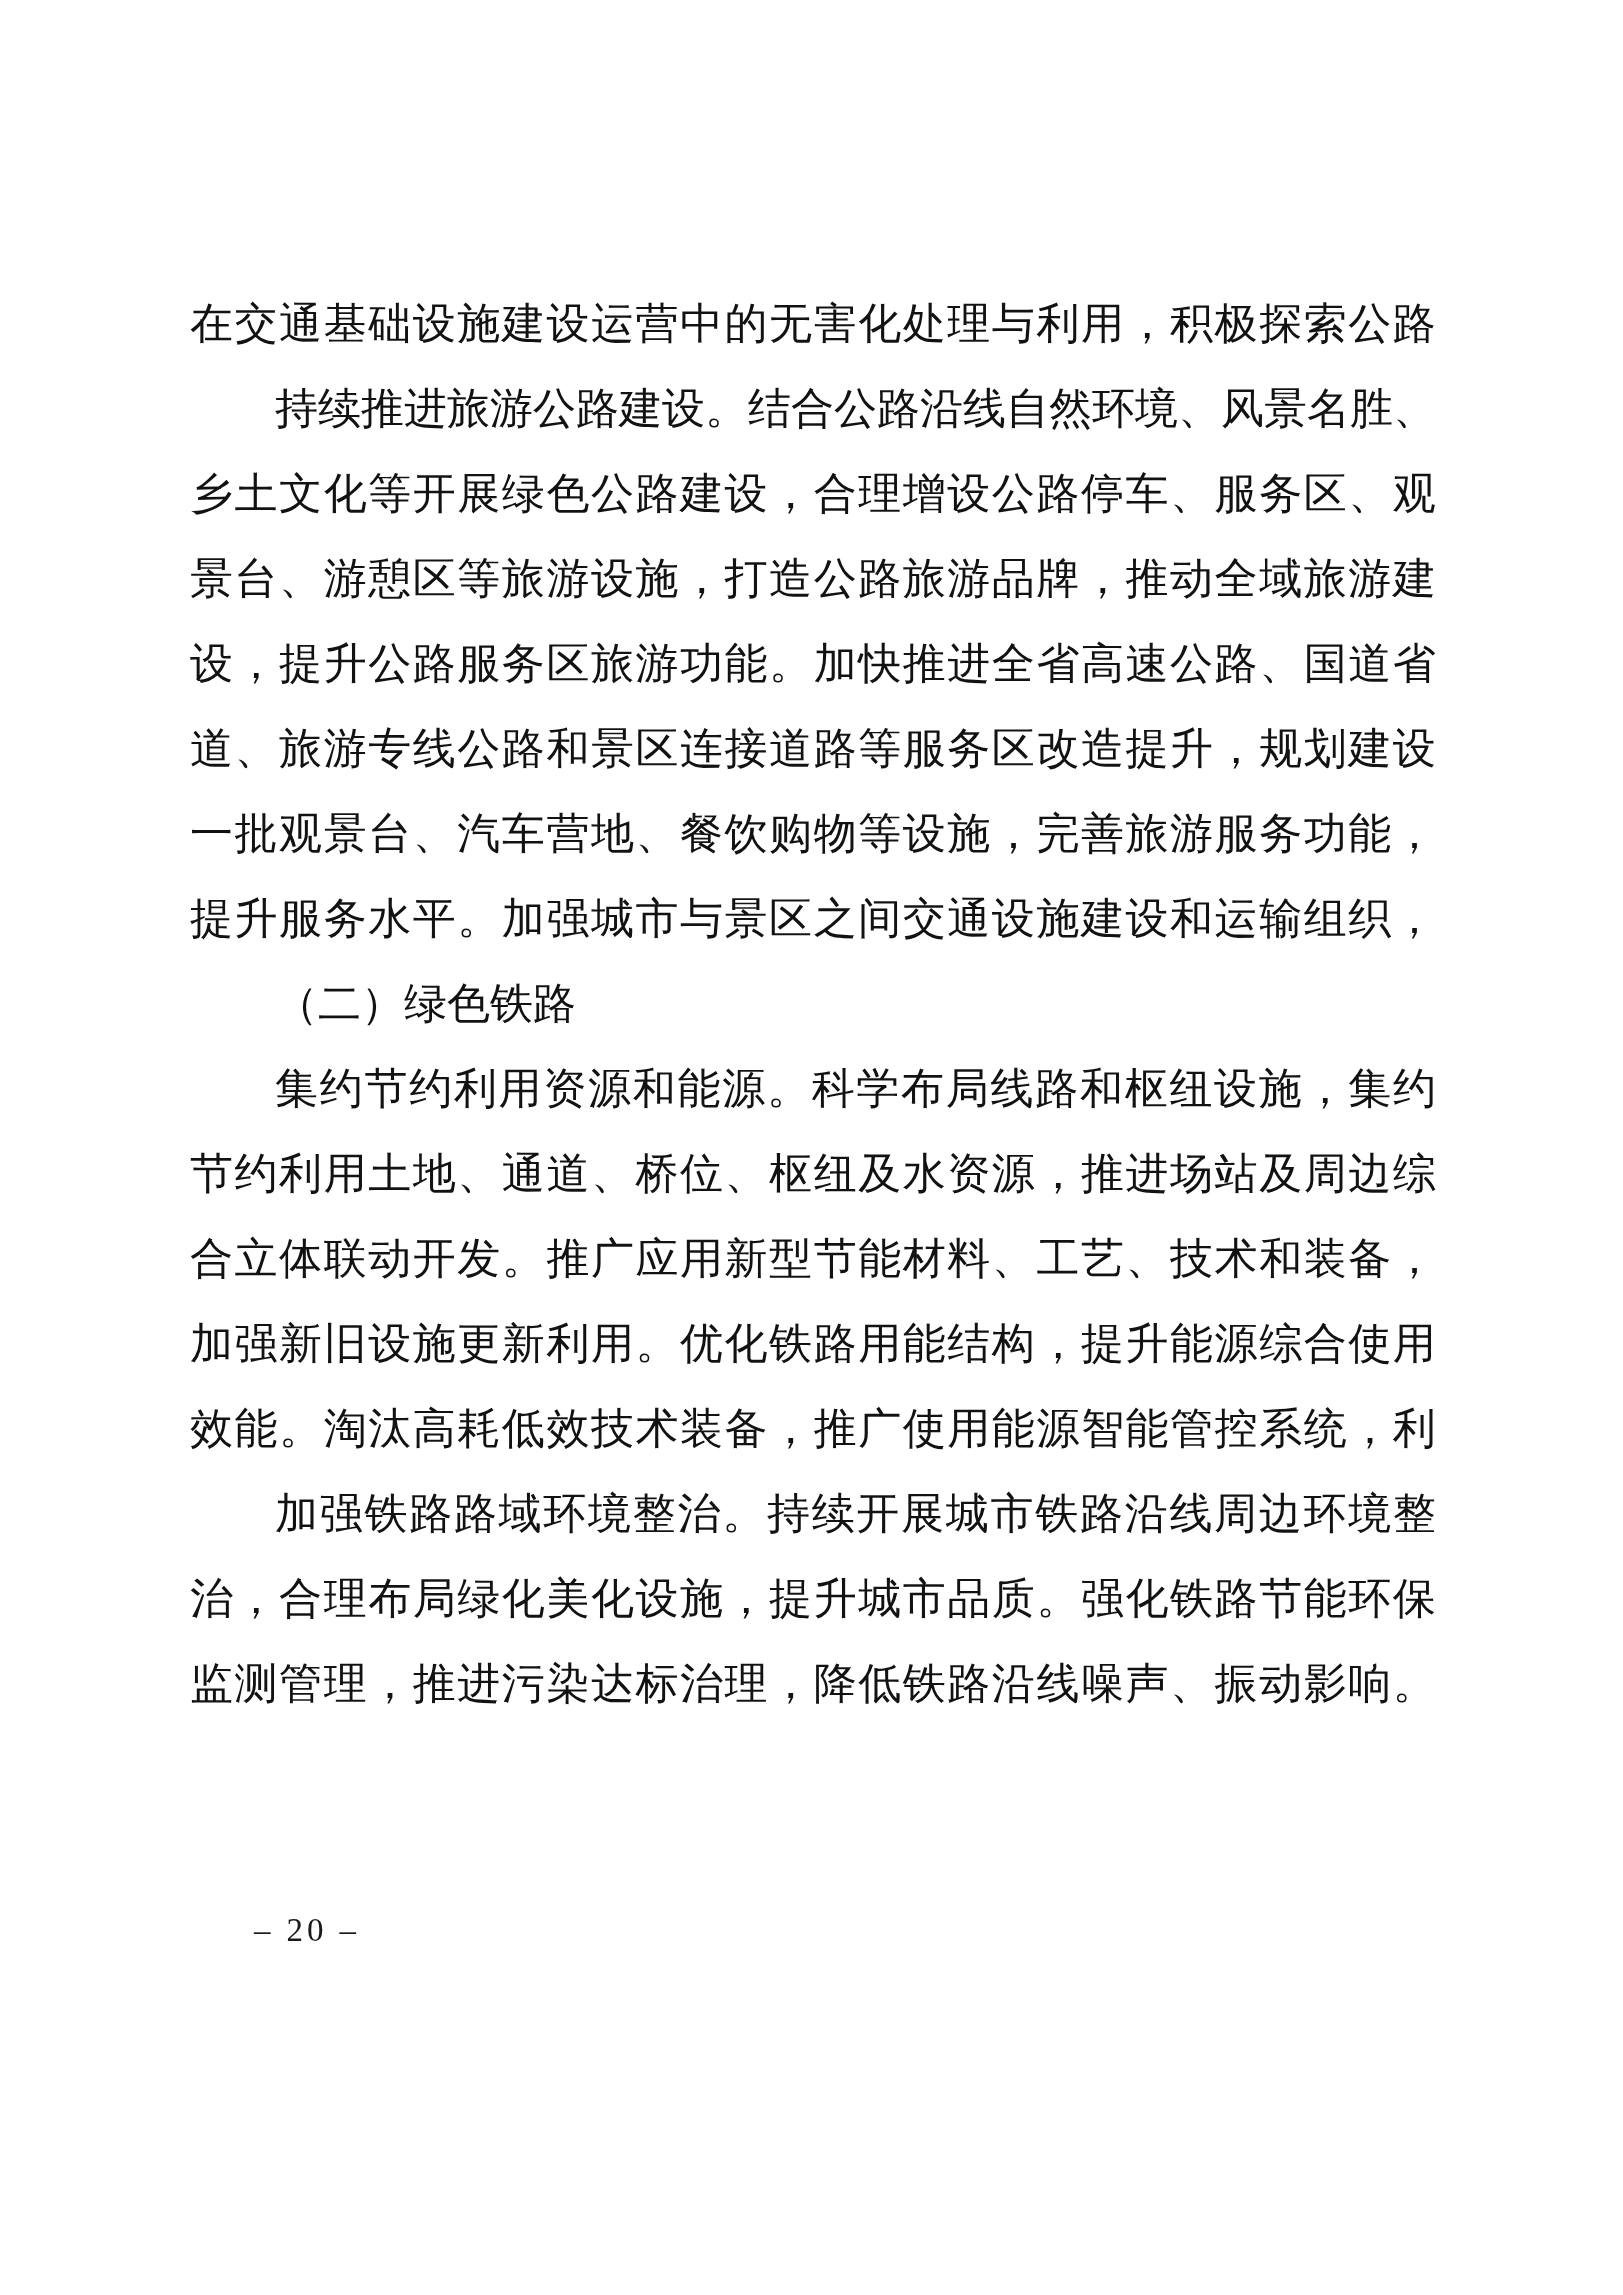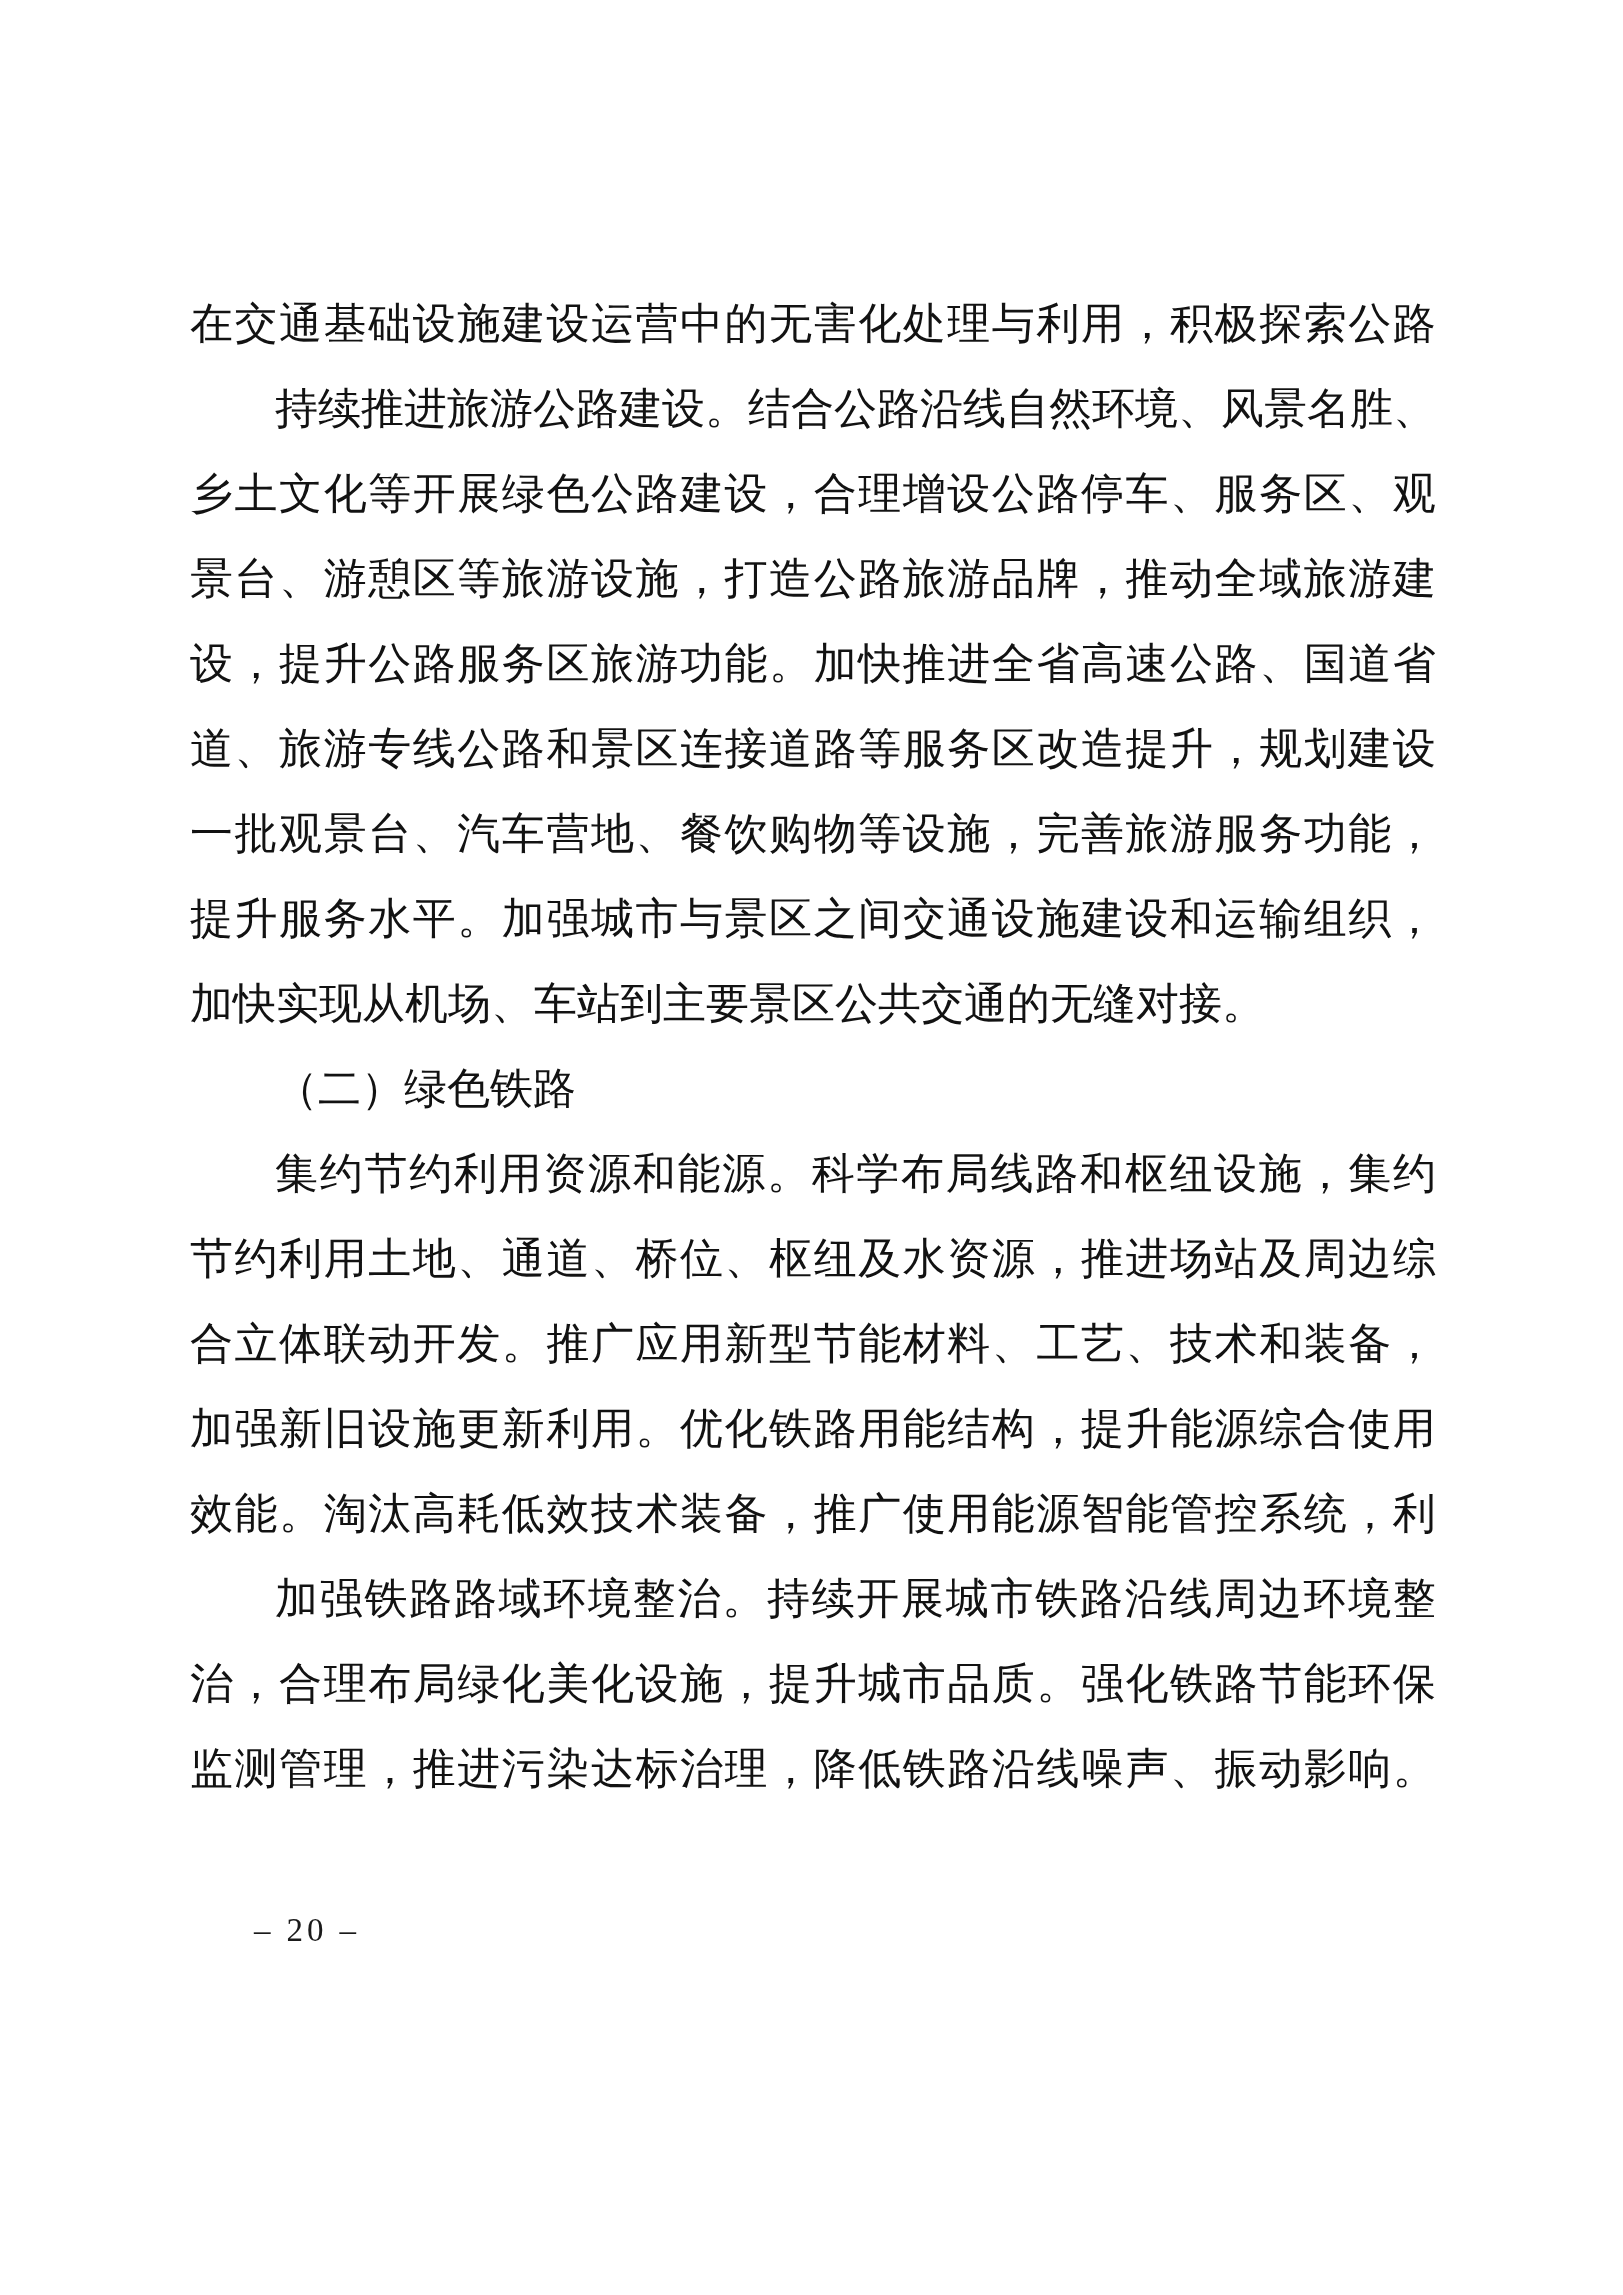--- a/index.html
+++ b/index.html
@@ -281,21 +281,20 @@
         <span>施</span>
         <span>建</span>
         <span>设</span>
         <span>和</span>
         <span>运</span>
         <span>输</span>
         <span>组</span>
         <span>织</span>
         <span>，</span>
       </div>
-      <div class="line">加快实现从机场、车站到主要景区公共交通的无缝对接。</div>
       <div class="line indent heading">（二）绿色铁路</div>
       <div class="line indent just">
         <span>集</span>
         <span>约</span>
         <span>节</span>
         <span>约</span>
         <span>利</span>
         <span>用</span>
         <span>资</span>
         <span>源</span>

